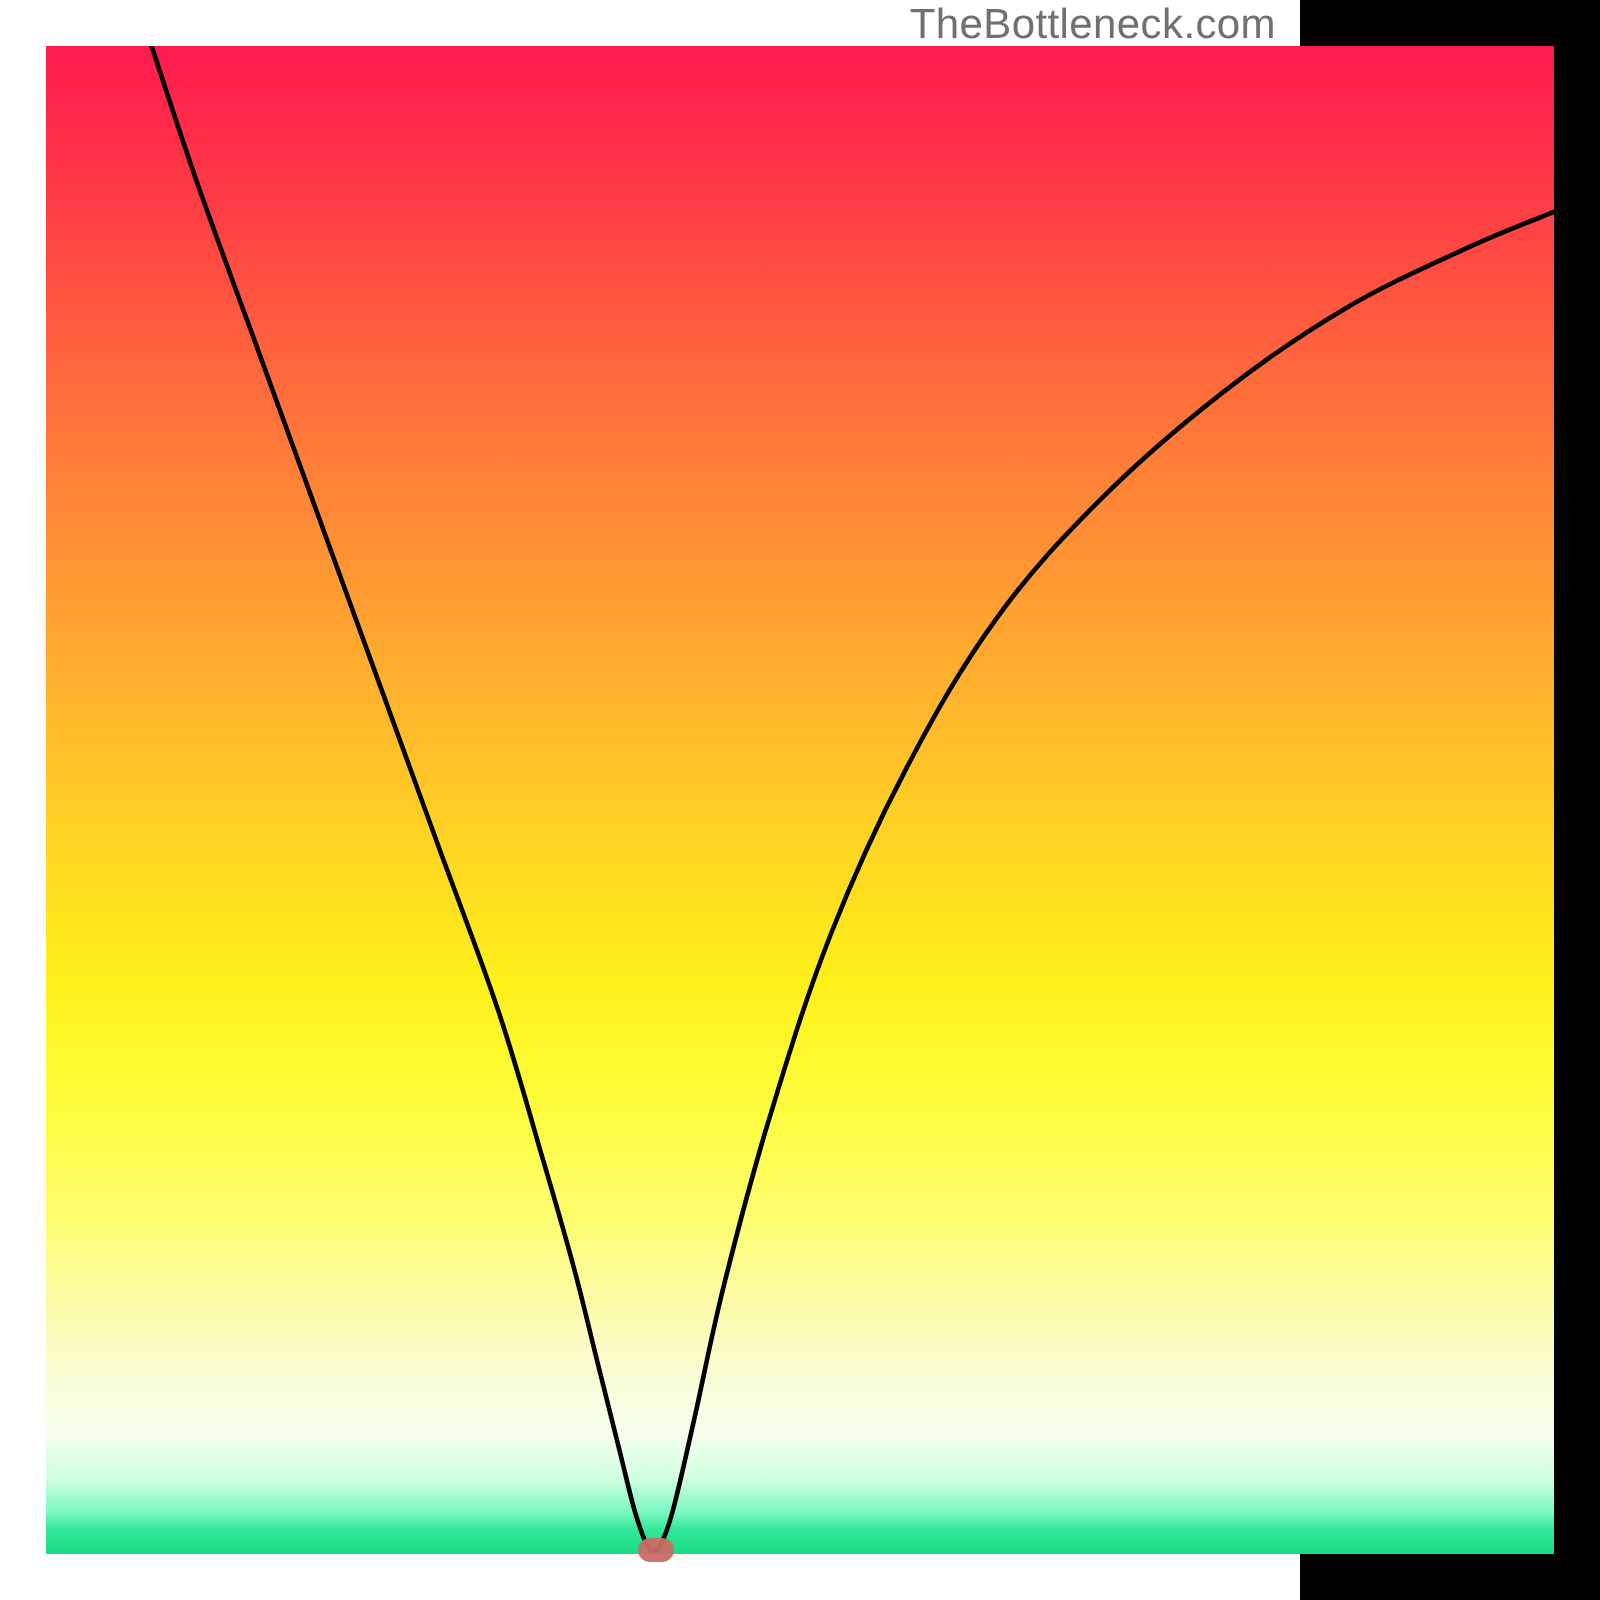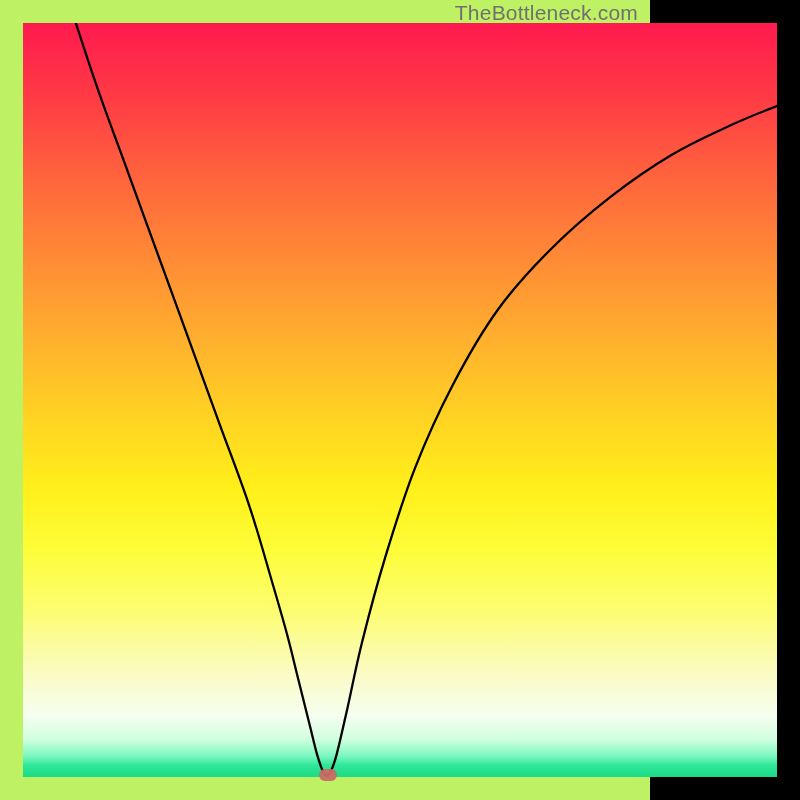--- a/index.html
+++ b/index.html
@@ -10,21 +10,21 @@
     background: #000;
     overflow: hidden;
     font-family: Arial, Helvetica, sans-serif;
   }
   .frame {
     position: absolute;
     left: 0;
     top: 0;
     width: 650px;
     height: 800px;
-    background: #bef264;
+    background: #ffffff;
   }
   .plot-area {
     position: absolute;
     left: 23px;
     top: 23px;
     width: 754px;
     height: 754px;
     background: linear-gradient(to bottom,
       #ff1a4e 0%,
       #ff3b45 10%,

